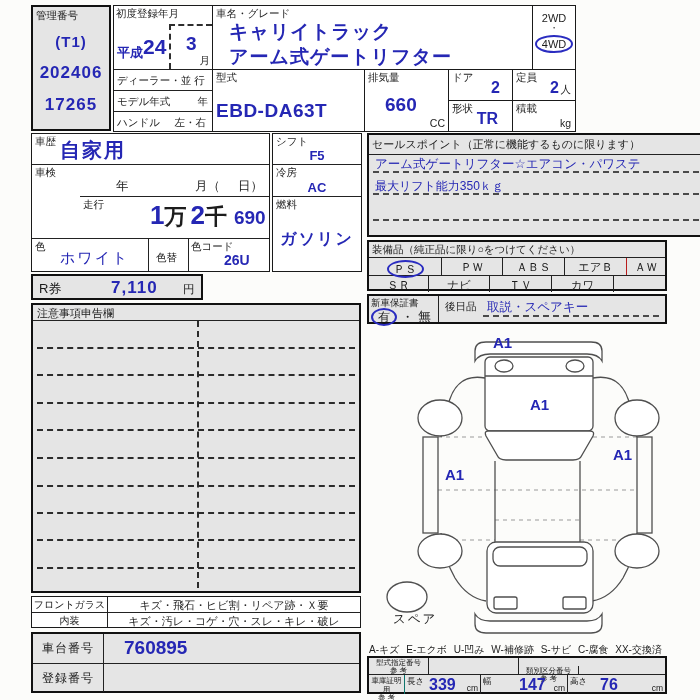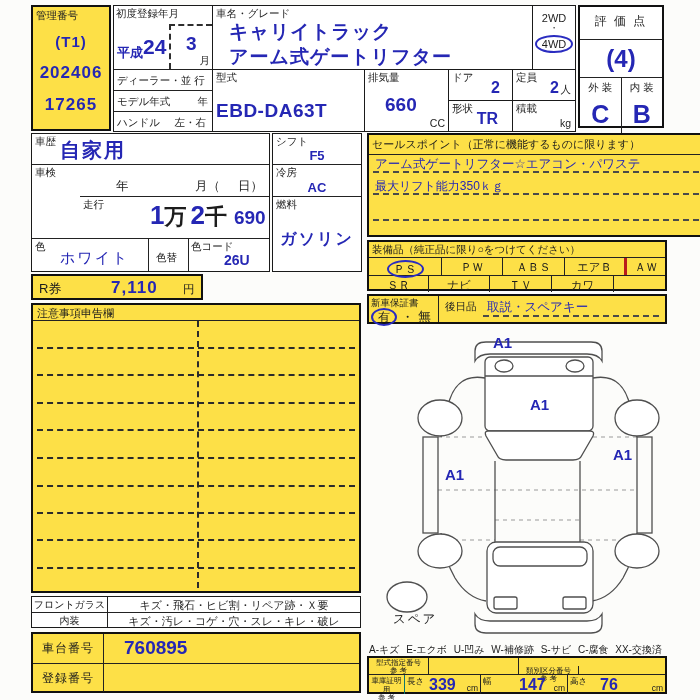--- a/index.html
+++ b/index.html
@@ -1,20 +1,20 @@
 <!DOCTYPE html>
 <html><head>
 <meta charset="utf-8">
 <style>
   html,body{margin:0;padding:0;background:#ffffff;}
   .sheet{position:relative;width:700px;height:700px;background:#fcfcfa;
          font-family:"Liberation Sans","DejaVu Sans",sans-serif;color:#1c1c1c;overflow:hidden;}
   .abs{position:absolute;box-sizing:border-box;}
   .box1{border:1.5px solid #1a1a1a;background:#fff;}
-  .box2{border:2px solid #111;background:#fde047;}
+  .box2{border:2px solid #111;background:#e5e5e5;}
   .box3{border:2.5px solid #111;background:#fff;}
   .lbl{font-size:10.5px;color:#222;white-space:nowrap;}
   .blue{color:#2527b4;}
   .ctr{text-align:center;}
   .b{font-weight:bold;}
   .bluecircle{display:inline-block;border:2px solid #2a2cc0;border-radius:50%;padding:0 5px 1px 5px;line-height:12px;}
   .hdash{position:absolute;border-top:2px dashed #2b2b2b;height:0;}
   .sdash{position:absolute;border-top:2px dashed #4a4a4a;height:0;}
   .cell{box-sizing:border-box;}
 </style>
@@ -86,32 +86,20 @@
   <div class="abs box1" style="left:512px;top:69px;width:64px;height:32px;">
     <span class="lbl abs" style="left:3px;top:1px;">定員</span>
     <span class="abs blue b" style="right:16px;top:9px;font-size:16px;">2</span>
     <span class="lbl abs" style="right:4px;bottom:3px;">人</span>
   </div>
   <div class="abs box1" style="left:512px;top:100px;width:64px;height:32px;">
     <span class="lbl abs" style="left:3px;top:1px;">積載</span>
     <span class="lbl abs" style="right:4px;bottom:2px;">kg</span>
   </div>
 
-  <div class="abs box3" style="left:578px;top:5px;width:86px;height:123px;">
-    <div class="ctr" style="height:26px;border-bottom:1px solid #222;font-size:12px;padding-top:6px;letter-spacing:2px;">評 価 点</div>
-    <div class="ctr blue b" style="height:37px;font-size:24px;line-height:37px;">(4)</div>
-    <div style="display:flex;height:19px;border-top:1px solid #222;">
-      <div class="ctr cell" style="flex:1;border-right:1px solid #222;font-size:10.5px;padding-top:3px;">外 装</div>
-      <div class="ctr cell" style="flex:1;font-size:10.5px;padding-top:3px;">内 装</div>
-    </div>
-    <div style="display:flex;height:36px;">
-      <div class="ctr cell blue b" style="flex:1;border-right:1px solid #222;font-size:25px;line-height:34px;">C</div>
-      <div class="ctr cell blue b" style="flex:1;font-size:25px;line-height:34px;">B</div>
-    </div>
-  </div>
 
   <div class="abs box1" style="left:31px;top:133px;width:239px;height:139px;">
     <div class="abs" style="left:0;right:0;top:0;height:30px;">
       <span class="lbl abs" style="left:3px;top:1px;">車歴</span>
       <span class="abs blue b" style="left:28px;top:3px;font-size:20px;letter-spacing:2px;">自家用</span>
     </div>
     <div class="abs" style="left:0;right:0;top:30px;height:32px;border-top:1px solid #222;">
       <span class="lbl abs" style="left:3px;top:1px;">車検</span>
       <span class="abs" style="left:84px;top:13px;font-size:12.5px;">年</span>
       <span class="abs" style="left:163px;top:13px;font-size:12.5px;">月（</span>
@@ -170,21 +158,21 @@
     <div class="sdash" style="left:4px;right:4px;top:58px;"></div>
     <div class="sdash" style="left:4px;right:4px;top:84px;"></div>
   </div>
 
   <div class="abs box2" style="left:367px;top:240px;width:300px;height:51px;">
     <div style="height:14px;border-bottom:1px solid #222;font-size:10.5px;padding:1px 0 0 3px;white-space:nowrap;">装備品（純正品に限り○をつけてください）</div>
     <div style="display:flex;height:17px;border-bottom:1px solid #222;">
       <div class="ctr cell" style="width:73px;border-right:1px solid #222;padding-top:1px;"><span class="bluecircle"><span style="font-size:11.5px;">ＰＳ</span></span></div>
       <div class="ctr cell" style="width:61px;border-right:1px solid #222;font-size:11.5px;padding-top:2px;">ＰＷ</div>
       <div class="ctr cell" style="width:62px;border-right:1px solid #222;font-size:11.5px;padding-top:2px;">ＡＢＳ</div>
-      <div class="ctr cell" style="width:62px;border-right:3px solid #b91c1c;font-size:11.5px;padding-top:2px;">エアＢ</div>
+      <div class="ctr cell" style="width:62px;border-right:1px solid #b91c1c;font-size:11.5px;padding-top:2px;">エアＢ</div>
       <div class="ctr cell" style="flex:1;font-size:11.5px;padding-top:2px;">ＡＷ</div>
     </div>
     <div style="display:flex;height:16px;">
       <div class="ctr cell" style="width:60px;border-right:1px solid #222;font-size:11.5px;padding-top:2px;">ＳＲ</div>
       <div class="ctr cell" style="width:61px;border-right:1px solid #222;font-size:11.5px;padding-top:2px;">ナビ</div>
       <div class="ctr cell" style="width:62px;border-right:1px solid #222;font-size:11.5px;padding-top:2px;">ＴＶ</div>
       <div class="ctr cell" style="width:62px;border-right:1px solid #222;font-size:11.5px;padding-top:2px;">カワ</div>
       <div class="ctr cell" style="flex:1;font-size:11.5px;padding-top:2px;"></div>
     </div>
   </div>

